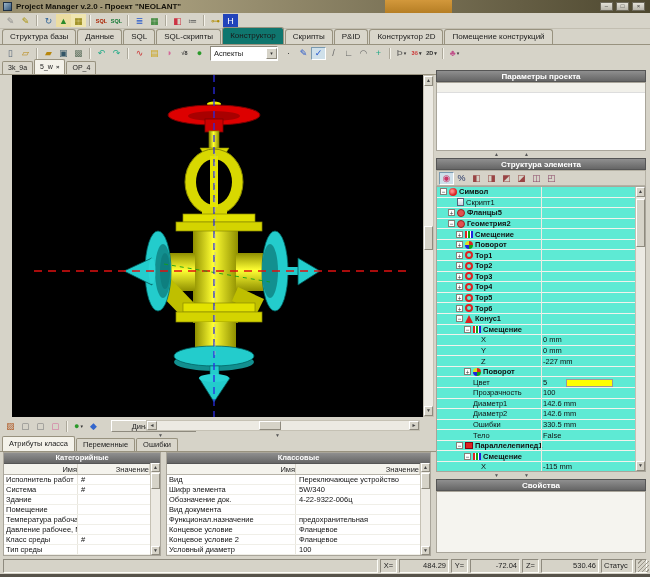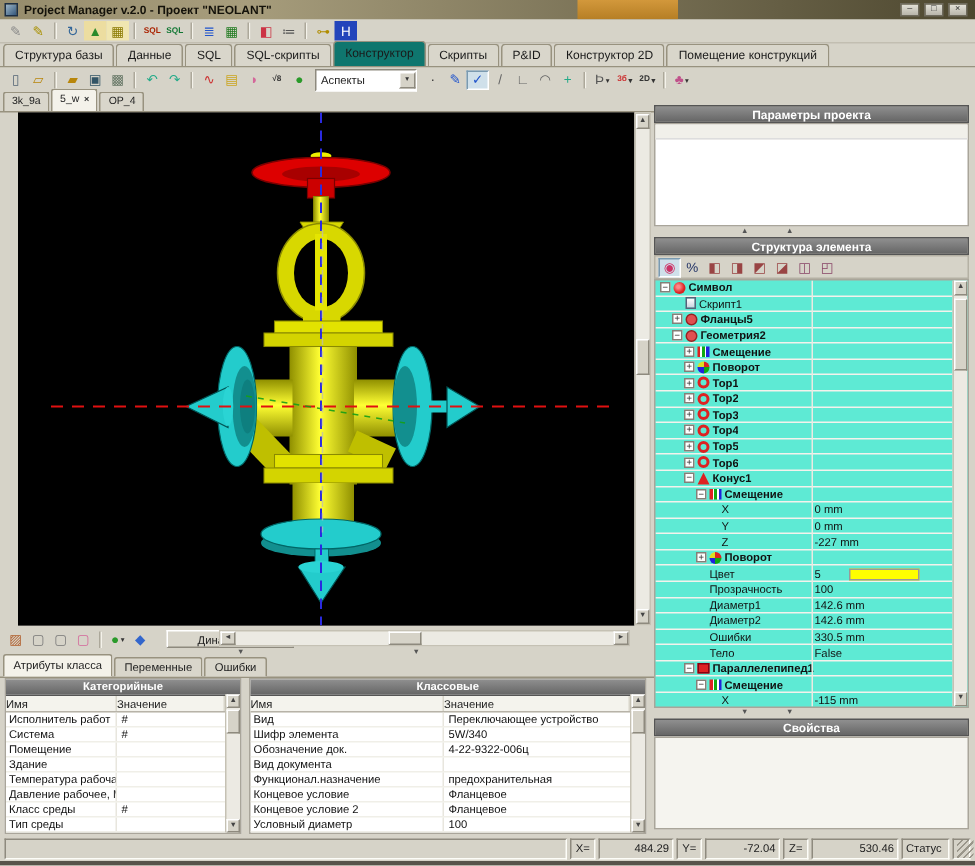--- a/index.html
+++ b/index.html
@@ -94,21 +94,21 @@
   #bl-splitter .arr{position:absolute;top:-1px;font-size:5px;color:#555}
   #bottom-tabs{left:0;top:438px;width:436px;height:14px;padding-left:2px}
   .btab{height:12px;line-height:12px;padding:0 6px;font-size:7.5px;color:#222;background:#d9d6cb;
     border:1px solid #98927f;border-bottom:none;border-radius:2px 2px 0 0;margin-right:1px;flex:none}
   .btab.active{background:#f4f2ea;height:14px;line-height:13px}
   
   .dtable{position:absolute;top:452px;height:104px;background:#fff;border:1px solid #a9a59a;box-sizing:border-box}
   .dtable .thead{height:10px;background:linear-gradient(#8f8f8f,#666);color:#fff;font-size:7.5px;font-weight:bold;
     text-align:center;line-height:10px;border-bottom:1px solid #555}
   .tcols{display:flex;height:11px;background:#f4f3ed;border-bottom:1px solid #b7b3a8;font-size:7.5px;color:#222;box-sizing:border-box}
-  .tcols .c{text-align:left;line-height:11px;border-right:1px solid #d8d5ca;box-sizing:border-box}
+  .tcols .c{text-align:right;line-height:11px;border-right:1px solid #d8d5ca;box-sizing:border-box}
   .tbody{position:relative;overflow:hidden}
   .tr{display:flex;height:10px;font-size:7.5px;color:#111;border-bottom:1px solid #f0efe8;box-sizing:border-box}
   .tr .n{padding-left:2px;border-right:1px solid #e8e6de;white-space:nowrap;overflow:hidden;box-sizing:border-box;line-height:9px}
   .tr .v{padding-left:3px;white-space:nowrap;overflow:hidden;line-height:9px}
   
   #status-bar{position:absolute;left:0;top:558px;width:650px;height:16px;display:flex;gap:2px;
     padding:1px 3px;box-sizing:border-box}
   .sseg{border:1px solid;border-color:#8e8a7e #fdfdf8 #fdfdf8 #8e8a7e;background:#d6d3c8;
     font-size:7.5px;line-height:12px;color:#222;padding:0 2px;box-sizing:border-box}
   .sgrow{flex:1}
@@ -486,25 +486,25 @@
     <div class="tbody" style="height: 81px;">
       <div class="tr">
         <span class="n" style="width: 74px;">Исполнитель работ</span>
         <span class="v" style="flex: 1 1 0%; margin-right: 10px;">#</span>
       </div>
       <div class="tr">
         <span class="n" style="width: 74px;">Система</span>
         <span class="v" style="flex: 1 1 0%; margin-right: 10px;">#</span>
       </div>
       <div class="tr">
+        <span class="n" style="width: 74px;">Здание</span>
+        <span class="v" style="flex: 1 1 0%; margin-right: 10px;"></span>
+      </div>
+      <div class="tr">
         <span class="n" style="width: 74px;">Помещение</span>
-        <span class="v" style="flex: 1 1 0%; margin-right: 10px;"></span>
-      </div>
-      <div class="tr">
-        <span class="n" style="width: 74px;">Здание</span>
         <span class="v" style="flex: 1 1 0%; margin-right: 10px;"></span>
       </div>
       <div class="tr">
         <span class="n" style="width: 74px;">Температура рабочая, гр</span>
         <span class="v" style="flex: 1 1 0%; margin-right: 10px;"></span>
       </div>
       <div class="tr">
         <span class="n" style="width: 74px;">Давление рабочее, МПа</span>
         <span class="v" style="flex: 1 1 0%; margin-right: 10px;"></span>
       </div>

